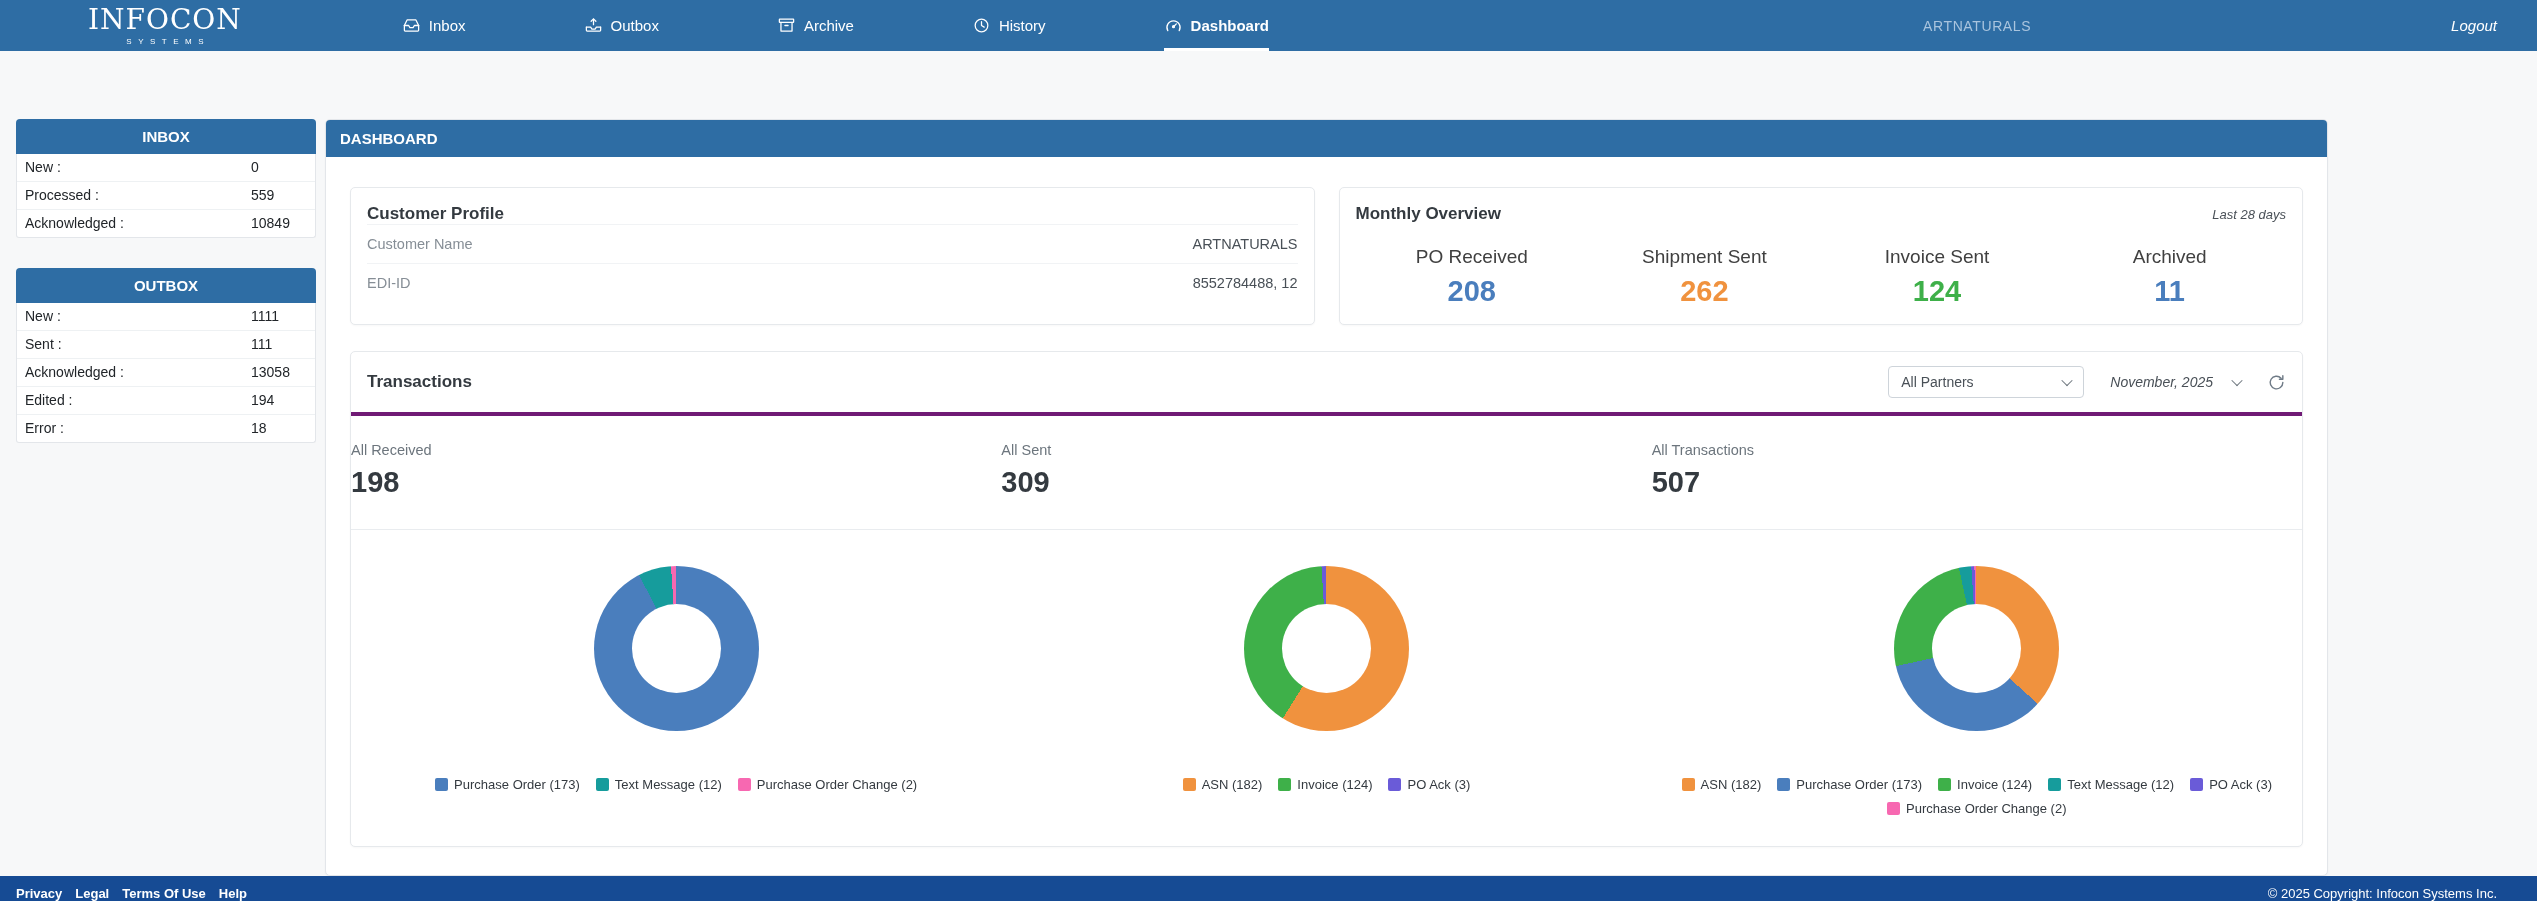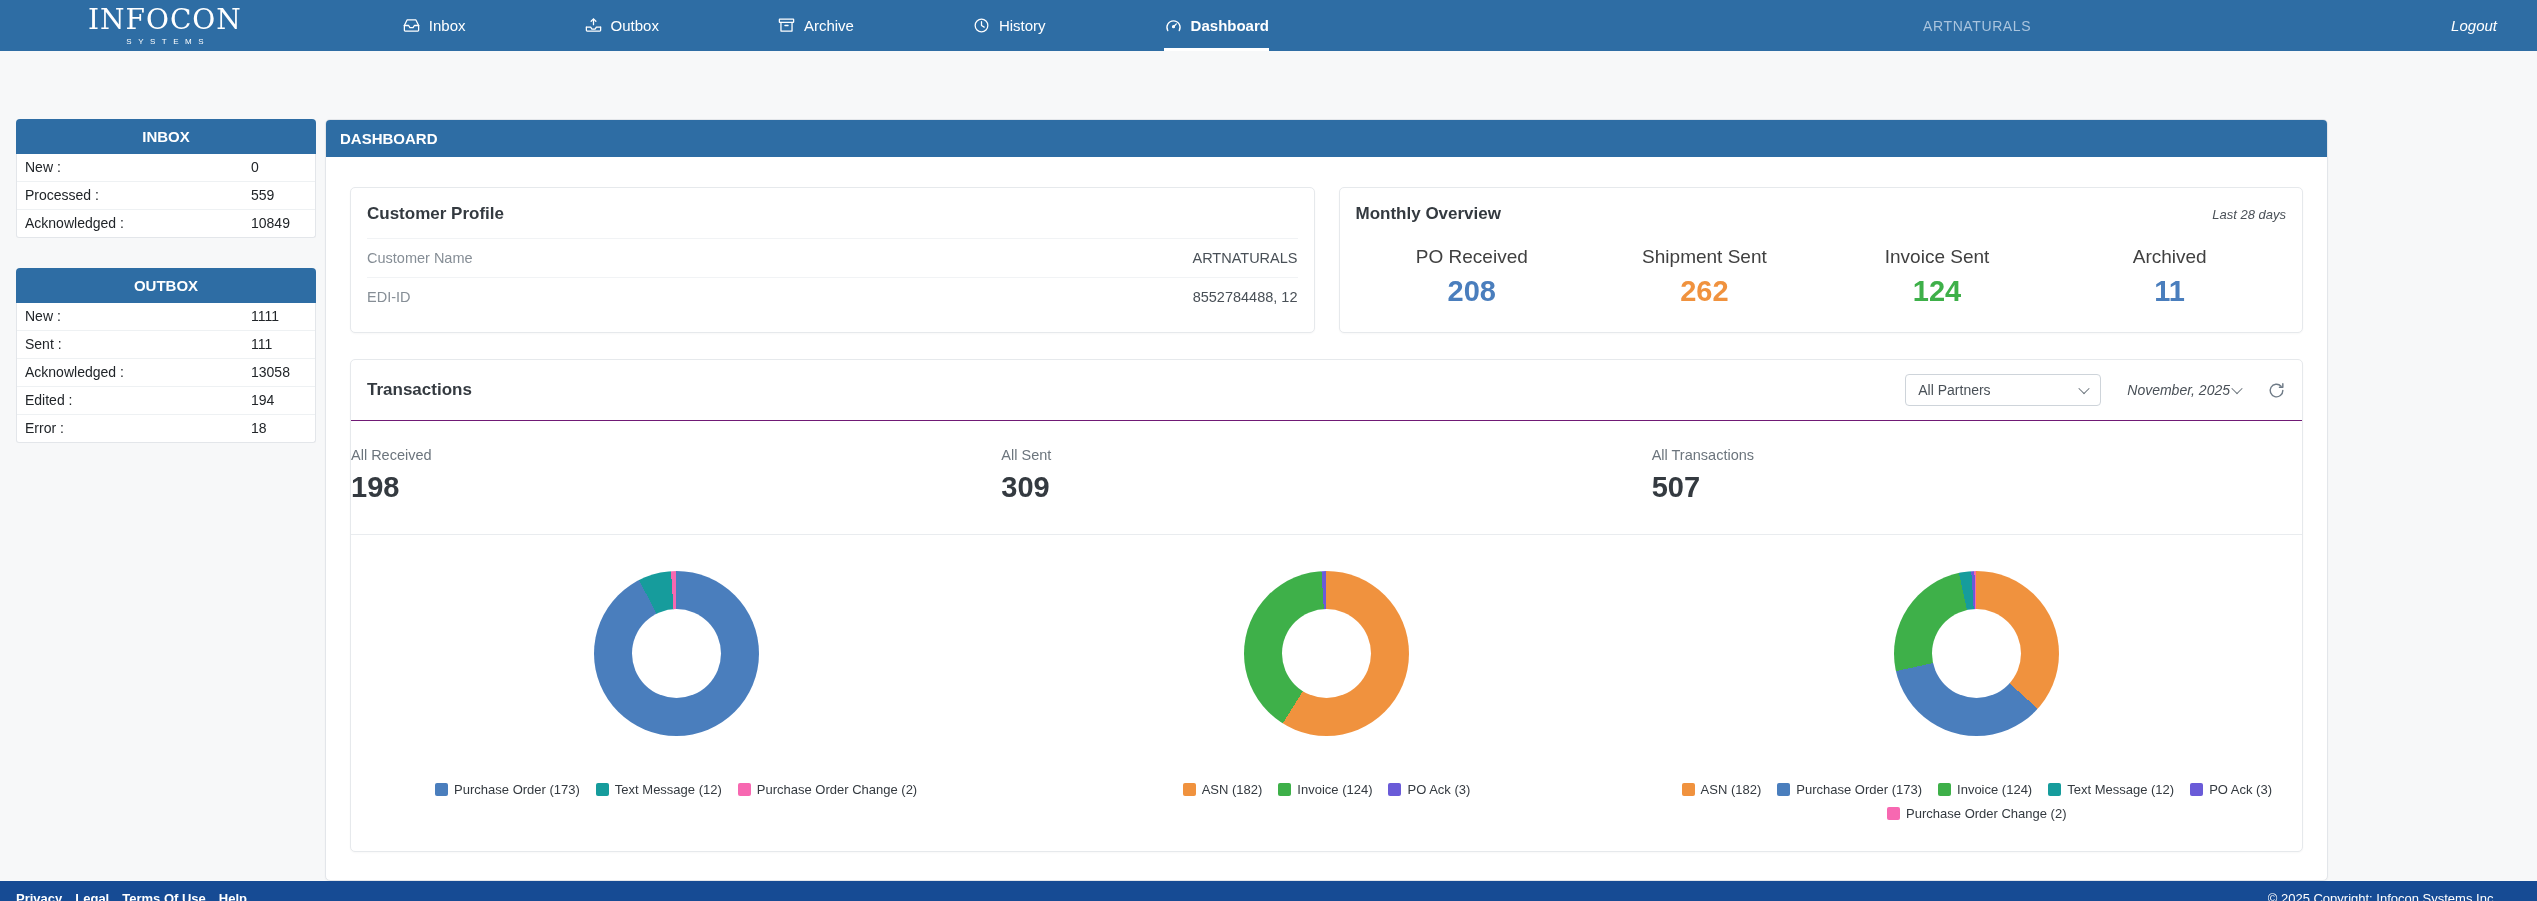--- a/index.html
+++ b/index.html
@@ -50,42 +50,42 @@
   .main-card-header {
     background:#2e6da4; color:#fff; font-weight:bold; font-size:15px;
     padding:10px 14px; border-radius:4px 4px 0 0;
   }
   .main-card-body { padding:30px 24px 28px; }
 
   .cards-row { display:flex; gap:24px; }
   .card { flex:1; background:#fff; border:1px solid #e6e9ec; border-radius:5px; box-shadow:0 1px 2px rgba(0,0,0,0.03); padding:16px; }
   .card h3 { font-size:17px; color:#343a40; font-weight:bold; }
 
-  .profile-rows { margin-top:14px; }
+  .profile-rows { }
   .profile-row { display:flex; justify-content:space-between; padding:11px 0; border-top:1px solid #f1f3f5; font-size:14.5px; }
   .profile-row .plabel { color:#868e96; }
   .profile-row .pvalue { color:#495057; }
 
   .card-title-row { display:flex; justify-content:space-between; align-items:baseline;gap:36px; }
   .period { font-size:13px; font-style:italic; color:#495057; }
   .mo-stats { display:flex; margin-top:22px; }
   .mo-stat { flex:1; text-align:center; }
   .mo-stat-label { color:#404040; font-size:19px; margin-bottom:7px; }
   .mo-stat-value { font-size:29px; font-weight:bold; }
 
   
   .tx-card { margin-top:26px; padding:0; }
-  .tx-header { display:flex; align-items:center; padding:14px 16px; border-bottom:1px solid #701a75; }
+  .tx-header { display:flex; align-items:center; padding:14px 16px; border-bottom:4px solid #701a75; }
   .tx-controls { margin-left:auto; display:flex; align-items:center; gap:26px; }
   .select {
     border:1px solid #ced4da; border-radius:4px; padding:7px 12px; width:196px;
     display:flex; justify-content:space-between; align-items:center;
     font-size:14px; color:#495057; cursor:pointer; background:#fff;
   }
-  .select-plain { display:flex; gap:3px; align-items:center; font-size:14px; font-style:italic; color:#495057; cursor:pointer; }
+  .select-plain { display:flex; gap:20px; align-items:center; font-size:14px; font-style:italic; color:#495057; cursor:pointer; }
   .chev { width:8px; height:8px; border-right:1.6px solid #6c757d; border-bottom:1.6px solid #6c757d; transform:rotate(45deg) translate(-1px,-1px); }
   .refresh { cursor:pointer; display:flex; }
   .refresh svg { width:19px; height:19px; stroke:#6e7a86; fill:none; stroke-width:1.8; stroke-linecap:round; stroke-linejoin:round; }
 
   .tx-stats { display:flex; padding:26px 0 30px; border-bottom:1px solid #e9ecef; }
   .tx-stat { flex:1; text-align:left; }
   .tx-stat-label { color:#6c757d; font-size:14.5px; margin-bottom:8px; }
   .tx-stat-value { color:#343a40; font-size:29px; font-weight:bold; }
 
   .tx-charts { display:flex; padding:36px 0 30px; }

